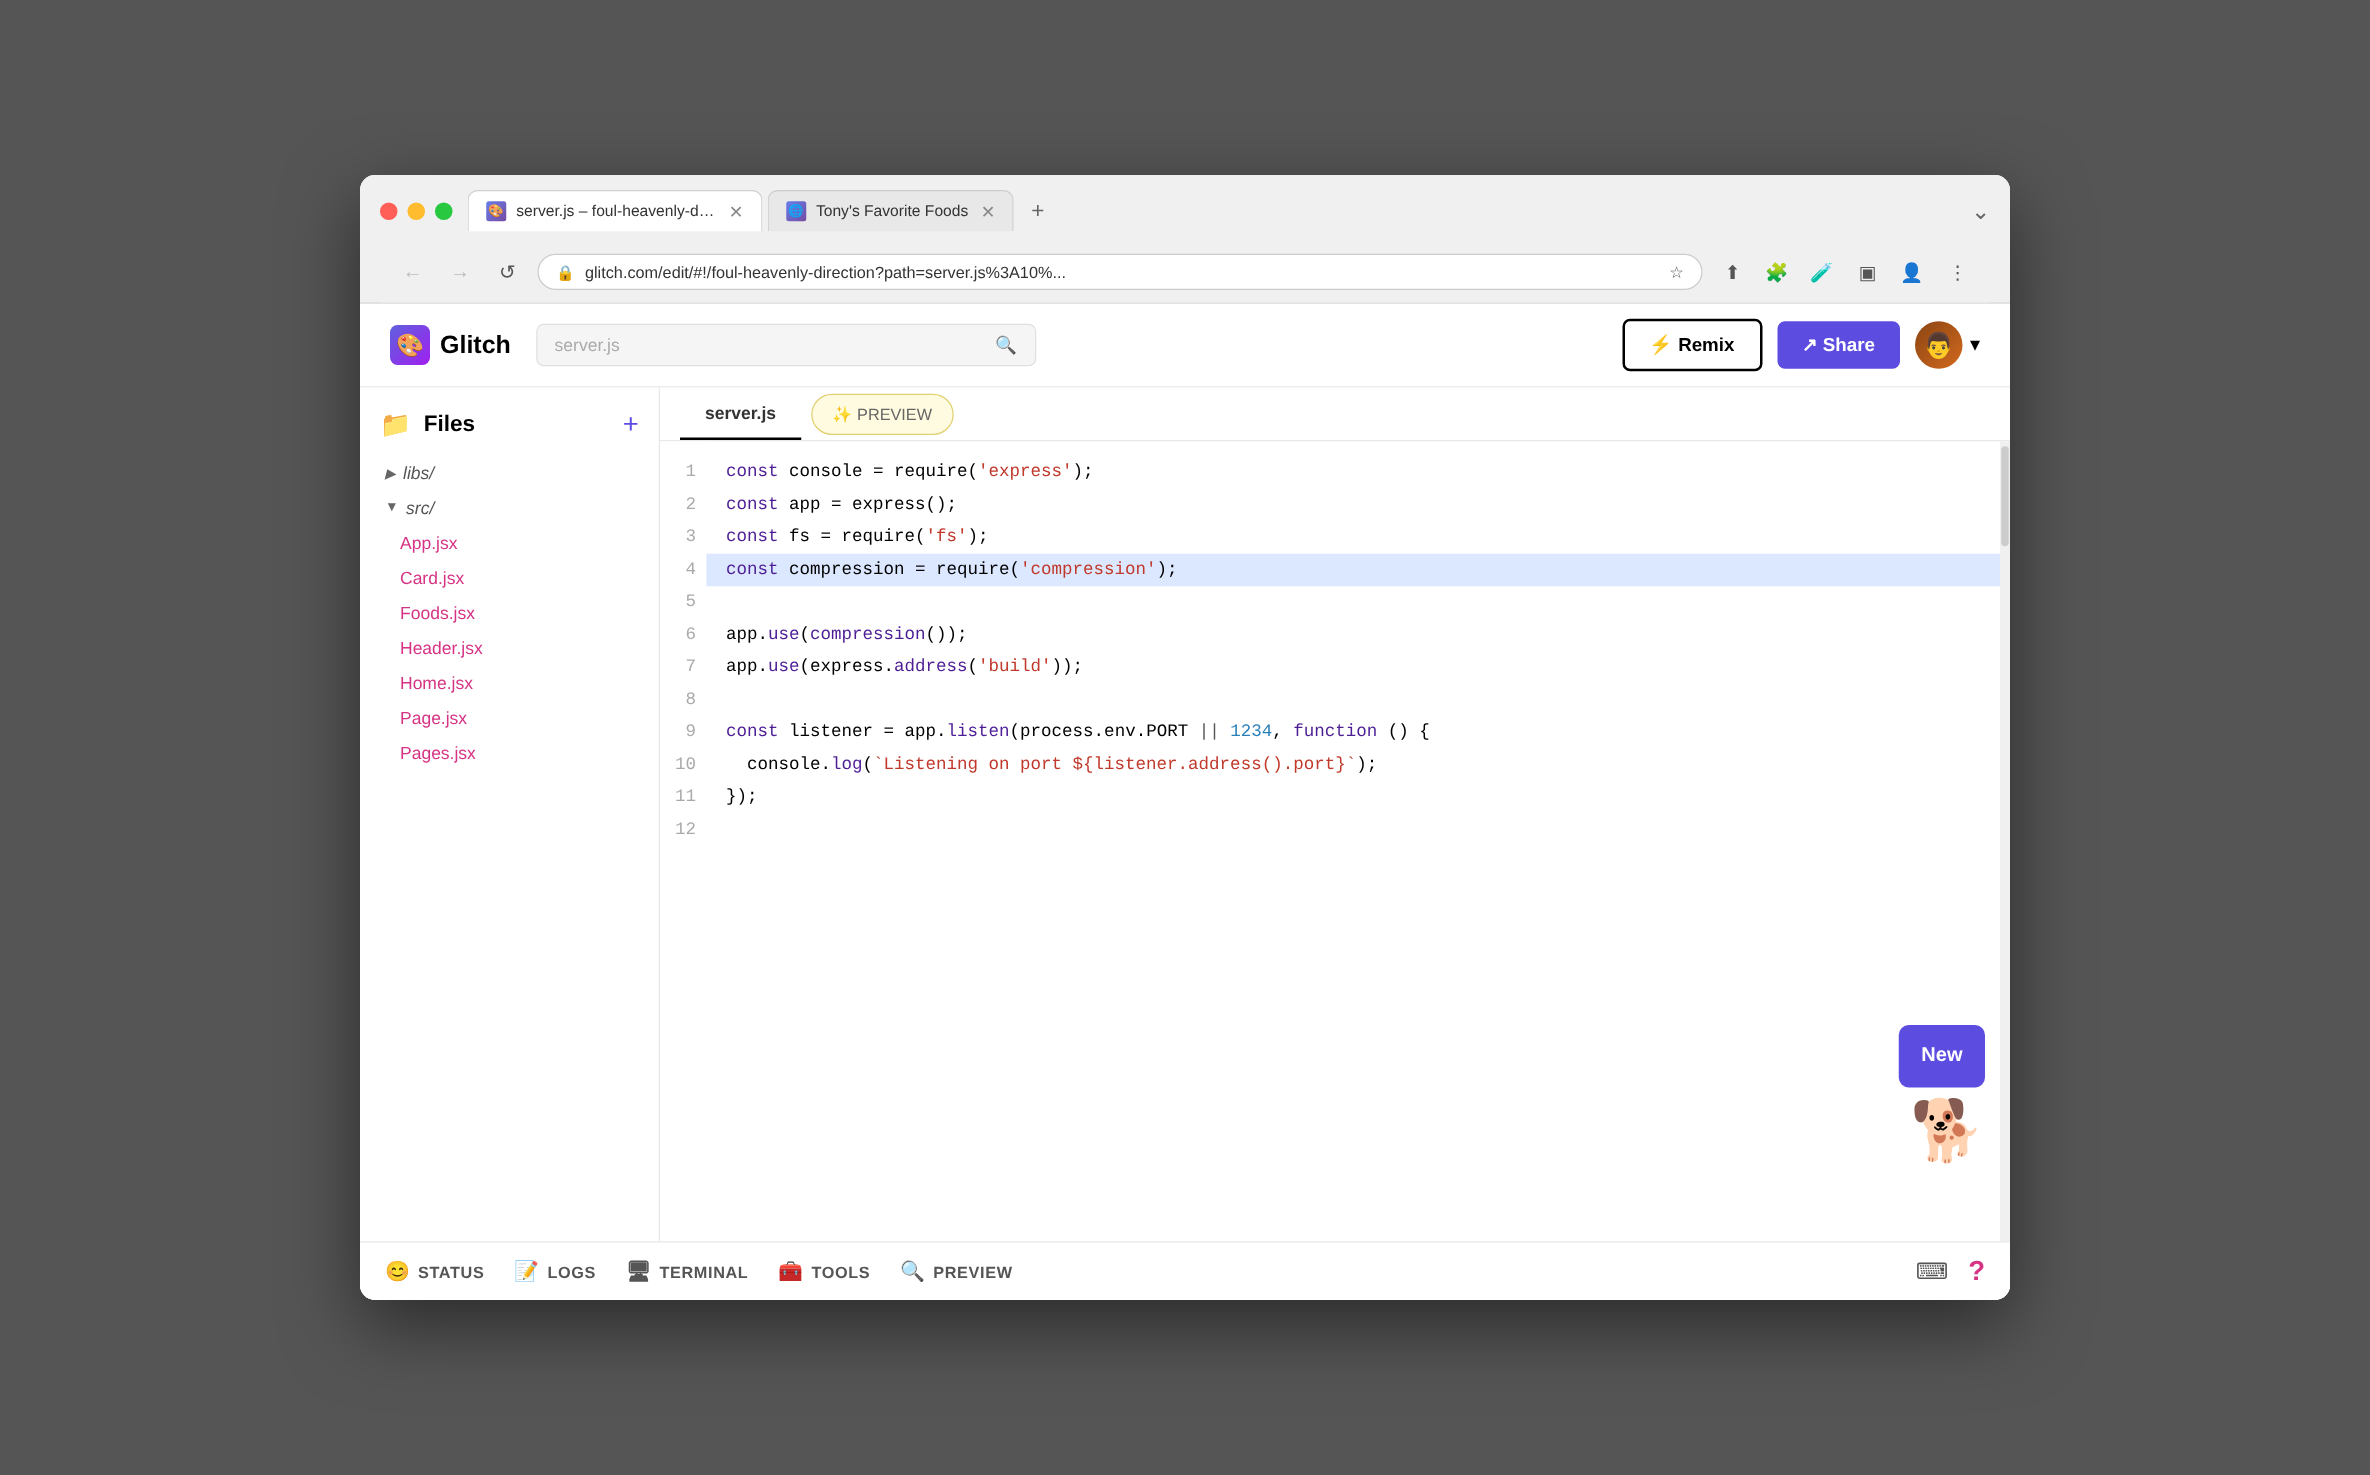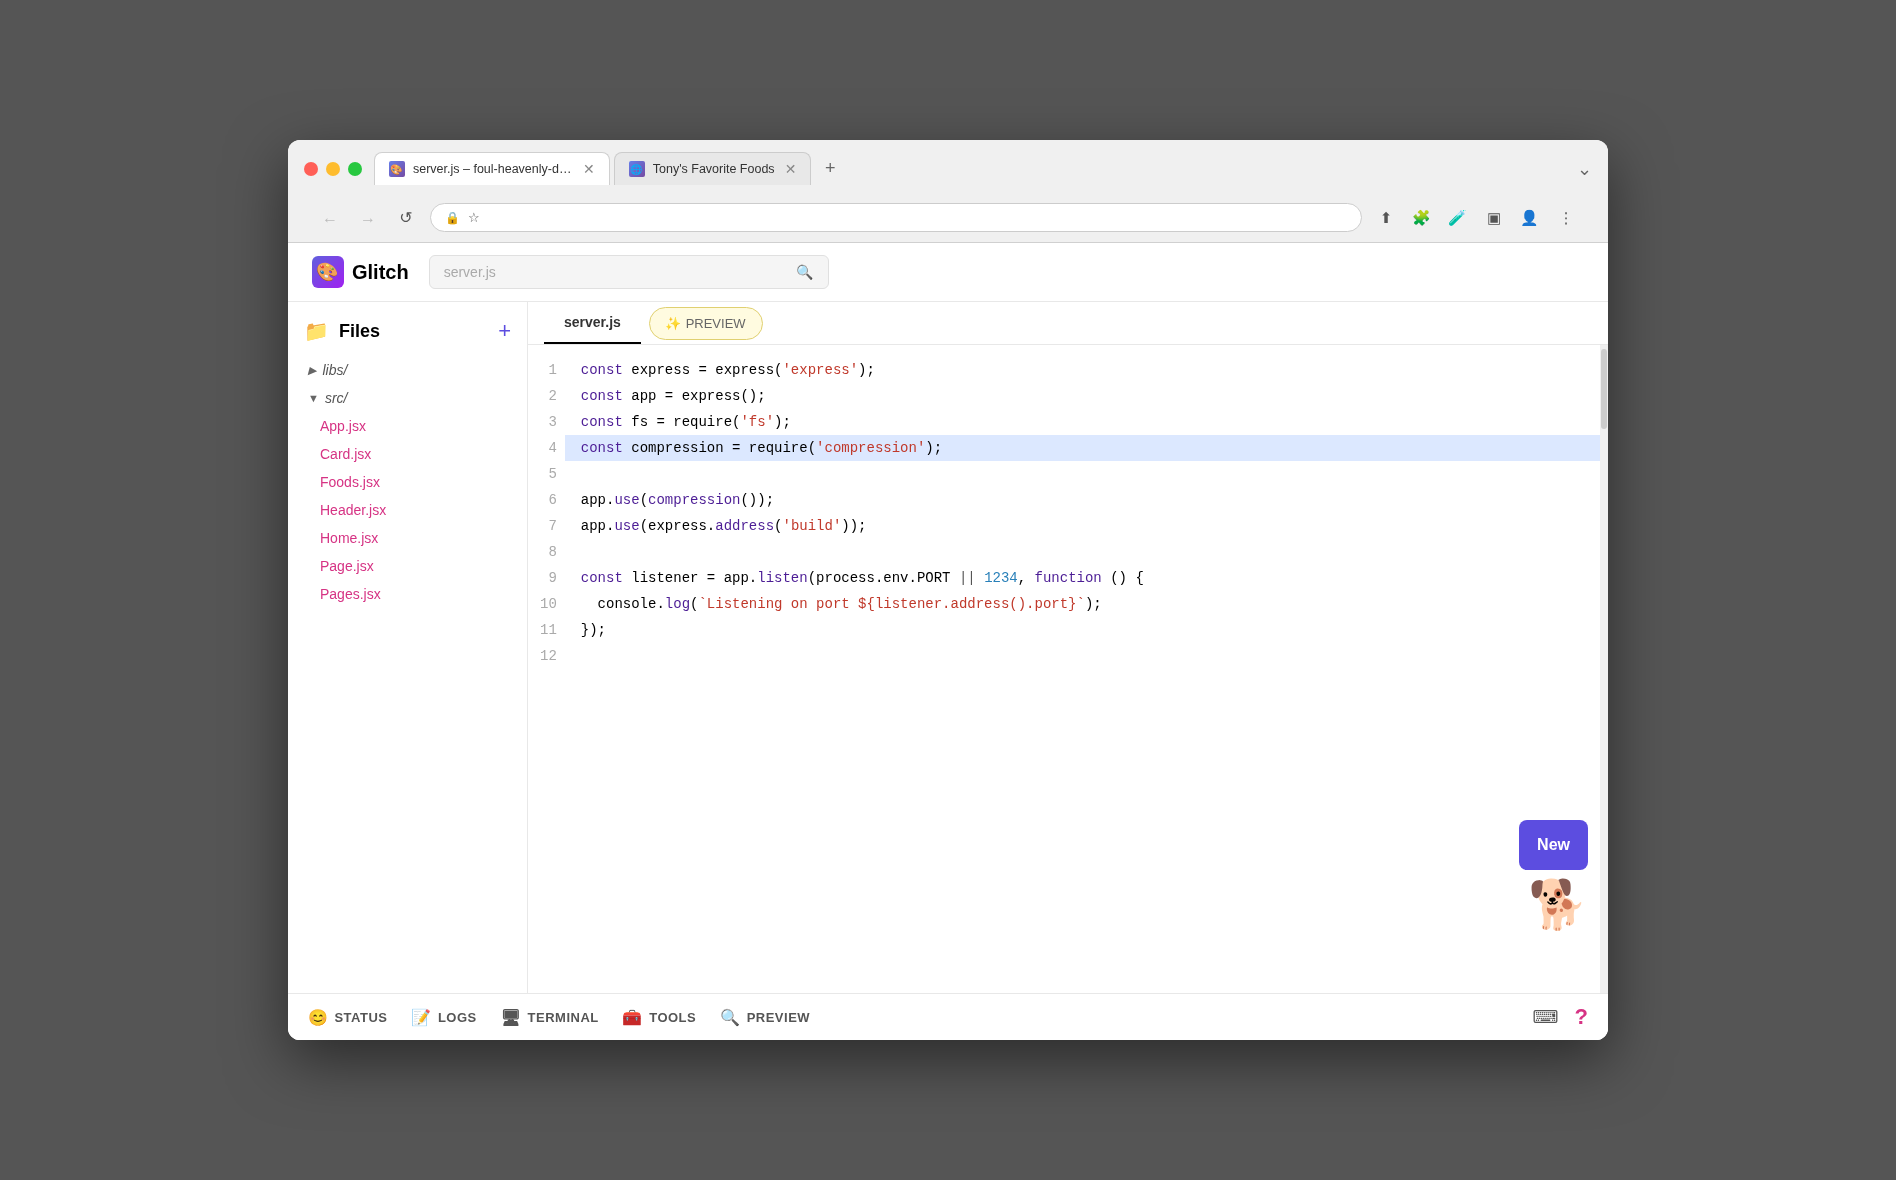--- a/index.html
+++ b/index.html
@@ -488,20 +488,21 @@
         <div class="tab-overflow">⌄</div>
       </div>
     </div>
 
     <div class="address-bar-row">
       <div class="nav-btn disabled">←</div>
       <div class="nav-btn disabled">→</div>
       <div class="nav-btn">↺</div>
       <div class="address-field">
         <span class="lock-icon">🔒</span>
+        <span class="url-text">glitch.com/edit/#!/foul-heavenly-direction?path=server.js%3A10%...</span>
         <span class="star-icon">☆</span>
       </div>
       <div class="toolbar-icons">
         <div class="toolbar-icon">⬆</div>
         <div class="toolbar-icon">🧩</div>
         <div class="toolbar-icon">🧪</div>
         <div class="toolbar-icon">▣</div>
         <div class="toolbar-icon">👤</div>
         <div class="toolbar-icon">⋮</div>
       </div>
@@ -511,20 +512,28 @@
   <div class="app-content">
 
     <div class="glitch-header">
       <div class="glitch-logo">
         <div class="glitch-logo-icon">🎨</div>
         <span>Glitch</span>
       </div>
       <div class="search-bar">
         <span style="color:#aaa;">server.js</span>
         <span>🔍</span>
+      </div>
+      <div class="header-actions">
+        <button class="remix-btn">⚡ Remix</button>
+        <button class="share-btn">↗ Share</button>
+        <div class="avatar-area">
+          <div class="avatar">👨</div>
+          <span>▾</span>
+        </div>
       </div>
     </div>
 
     <div class="main-body">
 
       <div class="sidebar">
         <div class="sidebar-header">
           <div class="sidebar-title">
             <span class="sidebar-title-icon">📁</span>
             <span>Files</span>
@@ -583,21 +592,21 @@
             <div>7</div>
             <div>8</div>
             <div>9</div>
             <div>10</div>
             <div>11</div>
             <div>12</div>
           </div>
           <div class="code-lines">
 
             <div class="code-line">
-              <span class="kw">const</span>&nbsp;<span>express = express(</span><span class="str">'express'</span><span>);</span>
+              <span class="kw">const</span>&nbsp;<span>console = require(</span><span class="str">'express'</span><span>);</span>
             </div>
 
             <div class="code-line">
               <span class="kw">const</span>&nbsp;<span>app = express();</span>
             </div>
 
             <div class="code-line">
               <span class="kw">const</span>&nbsp;<span>fs = require(</span><span class="str">'fs'</span><span>);</span>
             </div>
 

